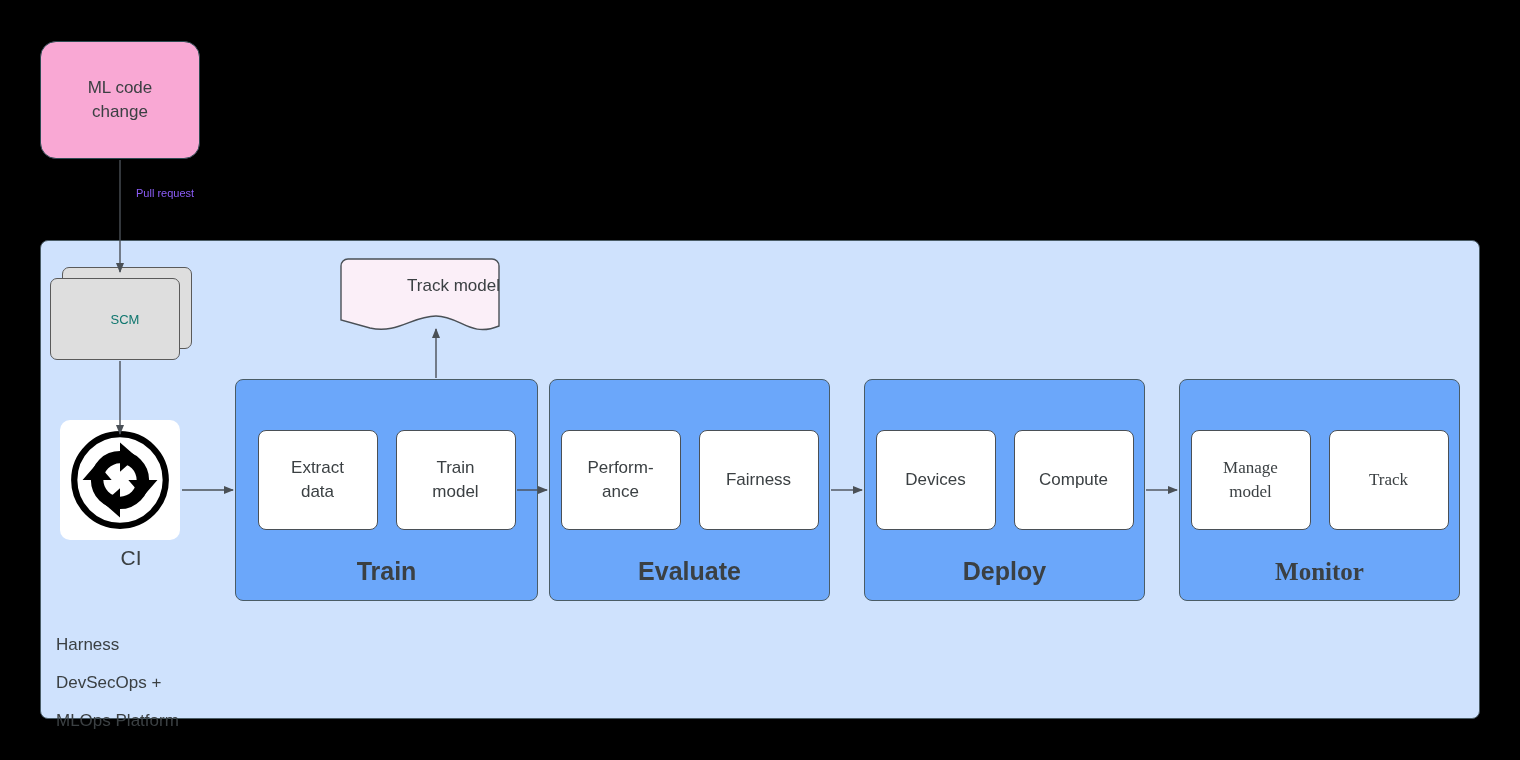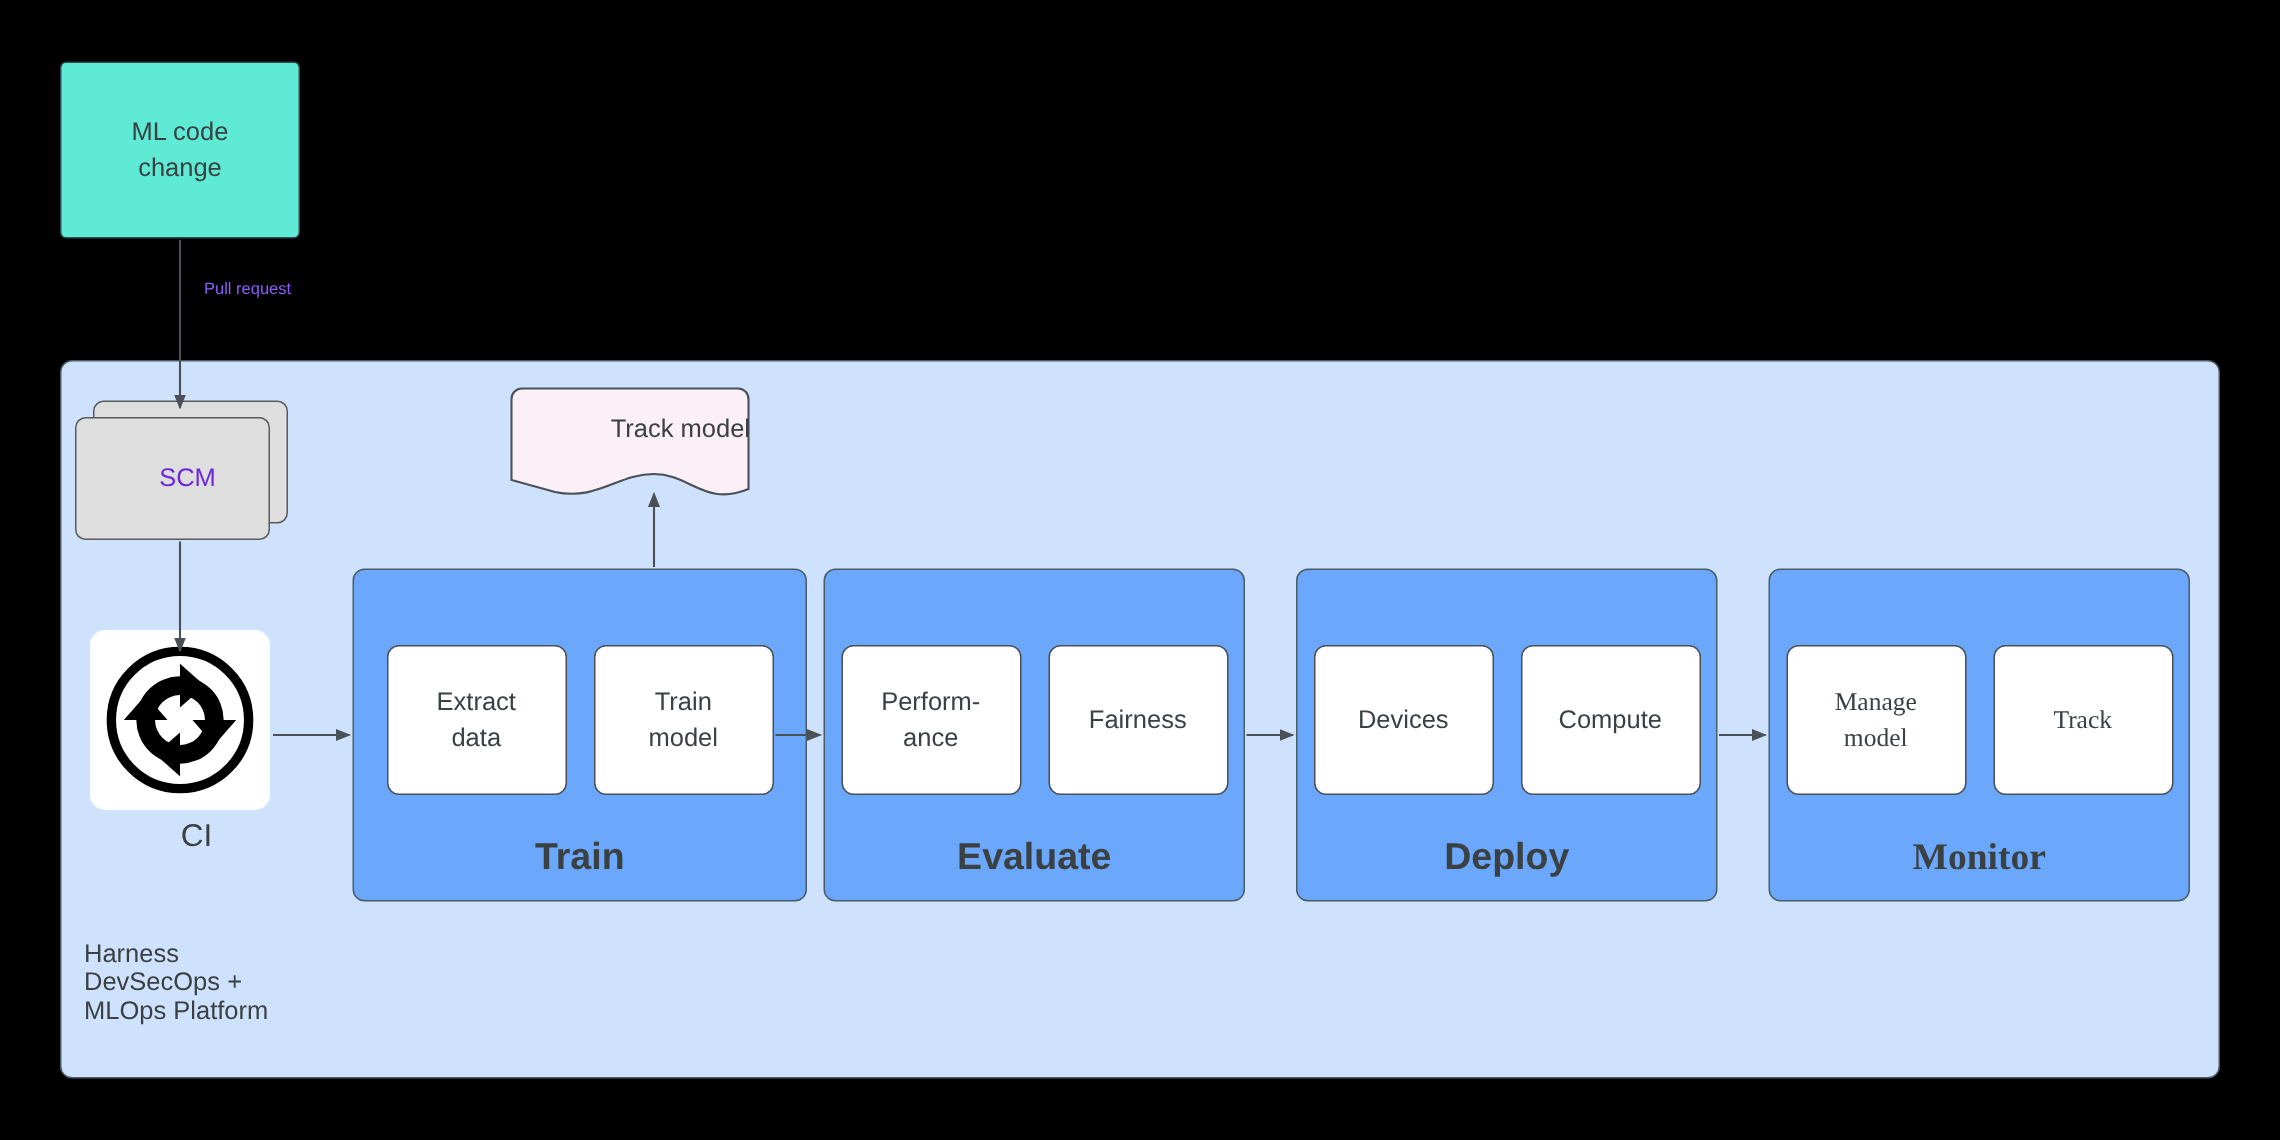--- a/index.html
+++ b/index.html
@@ -21,23 +21,23 @@
     height: 760px;
   }
 
   
   .ml-code-box {
     position: absolute;
     left: 40px;
     top: 41px;
     width: 160px;
     height: 118px;
-    background: #5eead4;
+    background: #f9a8d4;
     border: 1px solid #2E4A52;
-    border-radius: 4px;
+    border-radius: 16px;
     box-sizing: border-box;
     display: flex;
     align-items: center;
     justify-content: center;
   }
   .ml-code-label {
     font-size: 17px;
     line-height: 24px;
     color: #3B4043;
     text-align: center;
@@ -94,22 +94,22 @@
     height: 82px;
     background: #DEDEDE;
     border: 1px solid #5A5A5A;
     border-radius: 7px;
     box-sizing: border-box;
     display: flex;
     align-items: center;
     justify-content: center;
   }
   .scm-label {
-    font-size: 17px;
-    color: #6d28d9;
+    font-size: 13px;
+    color: #0f766e;
     margin-left: 20px;
   }
 
   
   .ci-wrap {
     position: absolute;
     left: 60px;
     top: 420px;
     width: 120px;
     height: 120px;
@@ -204,21 +204,21 @@
     font-weight: bold;
     color: #3B4043;
   }
 
   
   .harness-caption {
     position: absolute;
     left: 56px;
     top: 626px;
     font-size: 17px;
-    line-height: 19px;
+    line-height: 38px;
     color: #3B4043;
     white-space: pre-line;
   }
 
   
   .connectors {
     position: absolute;
     left: 0; top: 0;
     width: 1520px;
     height: 760px;

